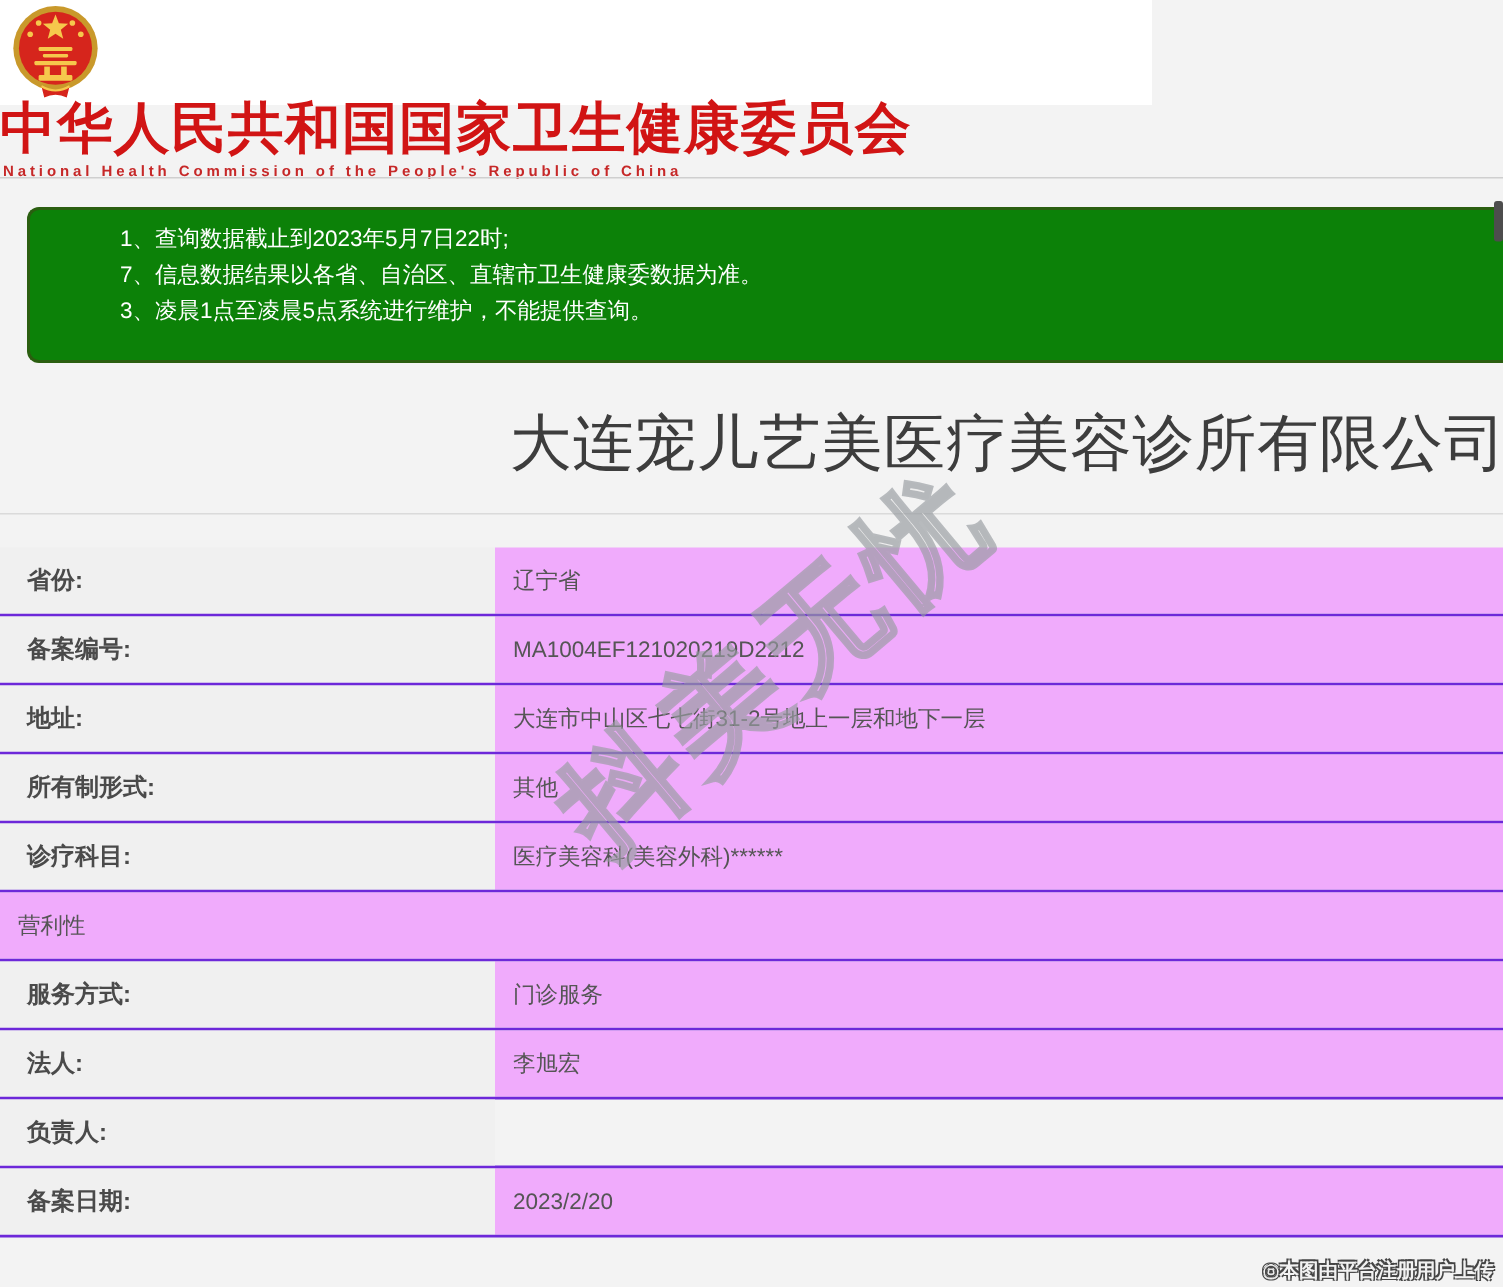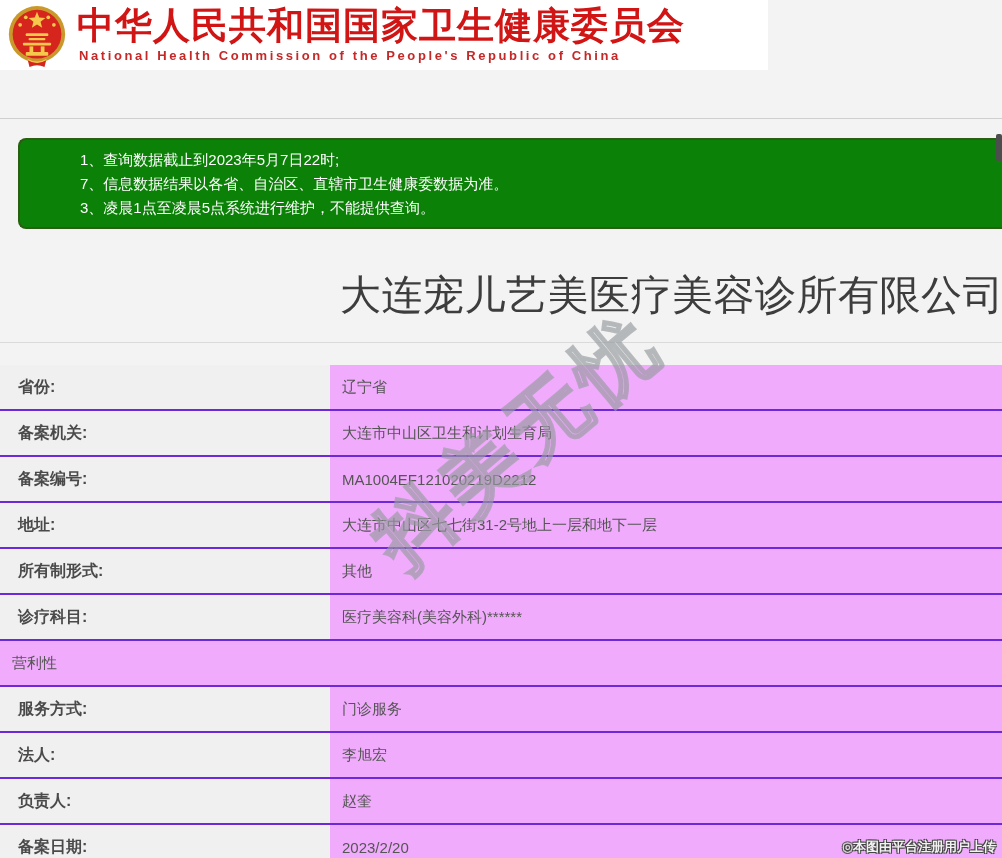--- a/index.html
+++ b/index.html
@@ -4,38 +4,38 @@
 <style>
   html,body{margin:0;padding:0;}
   body{
     width:1002px;height:858px;position:relative;overflow:hidden;
     background:#f3f3f3;
     font-family:"Liberation Sans","DejaVu Sans",sans-serif;
   }
   
   .site-header{
     position:absolute;left:0;top:0;width:768px;height:70px;background:#ffffff;
-    display:flex;align-items:center;
+    display:flex;align-items:flex-start;flex-direction:column;
   }
   .emblem{width:60px;height:64px;margin:3px 10px 0 7px;flex:0 0 auto;}
   .hd-zh{
     font-size:37px;font-weight:bold;color:#d11414;letter-spacing:1px;
     line-height:1.05;white-space:nowrap;
   }
   .hd-en{
-    font-size:13px;font-weight:bold;color:#c62828;letter-spacing:2.6px;
+    font-size:10px;font-weight:bold;color:#c62828;letter-spacing:2.6px;
     margin-top:3px;margin-left:2px;white-space:nowrap;
   }
   .top-divider{
     position:absolute;left:0;top:118px;width:1002px;height:0;
     border-top:1px solid #cfcfcf;
   }
   
   .notice{
-    position:absolute;left:18px;top:138px;width:984px;height:91px;
+    position:absolute;left:18px;top:138px;width:984px;height:104px;
     box-sizing:border-box;background:#0c8108;
     border:2px solid #2a5e10;border-right:none;
     border-radius:8px 0 0 8px;
     color:#ffffff;font-size:15px;line-height:24px;
     padding:8px 10px 19px 60px;
   }
   .notice div{white-space:nowrap;}
   .scroll-thumb{
     position:absolute;right:0;top:134px;width:6px;height:27px;
     background:#4d4d4d;border-radius:2px;
@@ -119,24 +119,20 @@
 <h1 class="company-title">大连宠儿艺美医疗美容诊所有限公司</h1>
 
 <div class="thin-line"></div>
 
 <div class="record-table" id="record-table">
   <div class="row">
     <div class="cell label">省份:</div>
     <div class="cell value">辽宁省</div>
   </div>
 
-  <div class="row">
-    <div class="cell label">备案机关:</div>
-    <div class="cell value">大连市中山区卫生和计划生育局</div>
-  </div>
 
   <div class="row">
     <div class="cell label">备案编号:</div>
     <div class="cell value">MA1004EF121020219D2212</div>
   </div>
 
   <div class="row">
     <div class="cell label">地址:</div>
     <div class="cell value">大连市中山区七七街31-2号地上一层和地下一层</div>
   </div>
@@ -160,21 +156,20 @@
     <div class="cell value">门诊服务</div>
   </div>
 
   <div class="row">
     <div class="cell label">法人:</div>
     <div class="cell value">李旭宏</div>
   </div>
 
   <div class="row">
     <div class="cell label">负责人:</div>
-    <div class="cell value">赵奎</div>
   </div>
 
   <div class="row">
     <div class="cell label">备案日期:</div>
     <div class="cell value">2023/2/20</div>
   </div>
 </div>
 
 <div class="wm-diagonal">抖美无忧</div>
 <div class="wm-corner">◎本图由平台注册用户上传</div>

